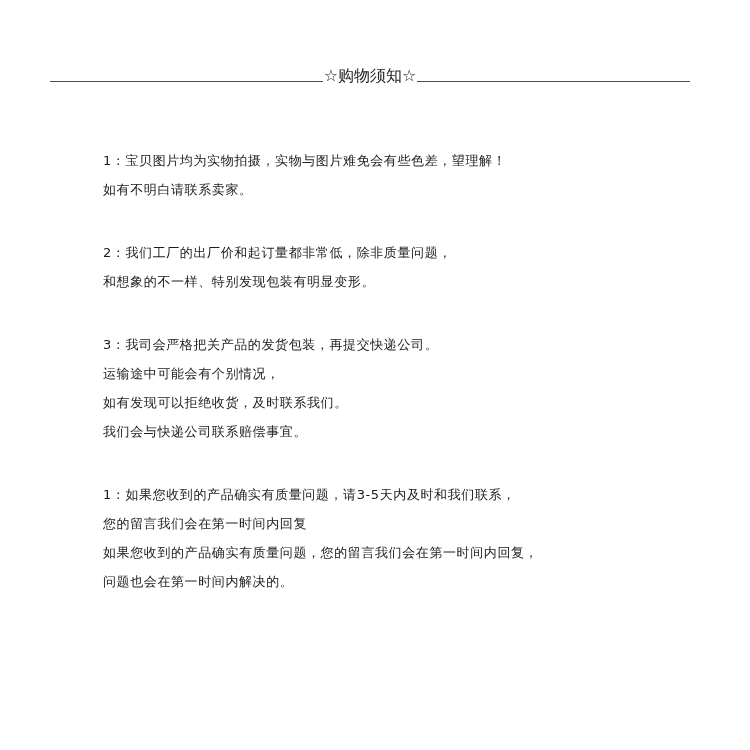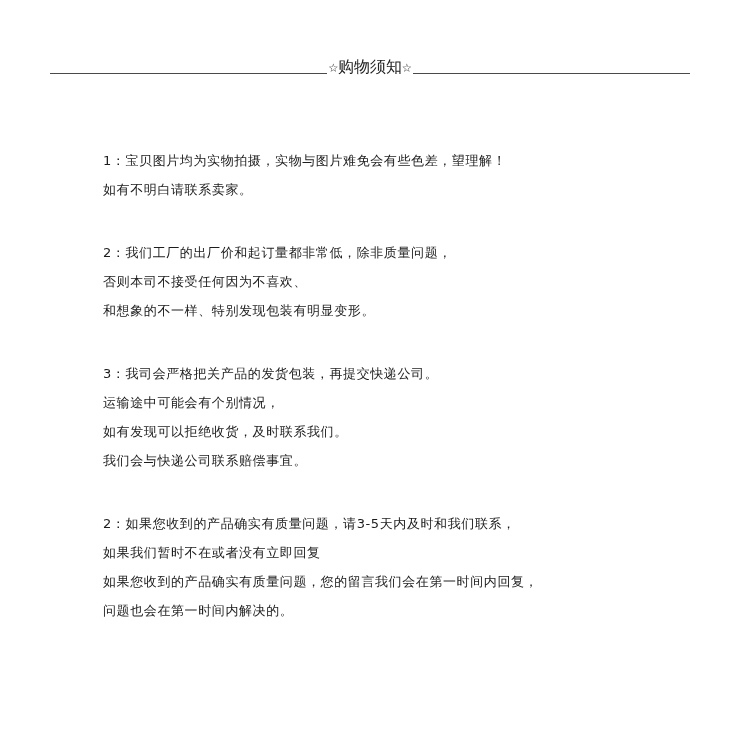--- a/index.html
+++ b/index.html
@@ -11,26 +11,25 @@
       width: 750px;
       height: 750px;
       position: relative;
       overflow: hidden;
       font-family: "DejaVu Sans", "Liberation Sans", sans-serif;
       color: #1a1a1a;
     }
     .header-row {
       position: absolute;
       left: 50px;
-      top: 56px;
+      top: 64px;
       width: 640px;
       height: 22px;
       display: flex;
       align-items: flex-end;
-      font-family: Liberation Mono, monospace;
     }
     .rule {
       flex: 1;
       height: 0;
       border-top: 1.5px solid #4a4a4a;
       margin-bottom: 4px;
     }
     .title {
       font-size: 16px;
       line-height: 20px;
@@ -68,28 +67,27 @@
   <div class="rule"></div>
 </div>
 
 <div class="content">
   <div class="section">
     <div class="line">1：宝贝图片均为实物拍摄，实物与图片难免会有些色差，望理解！</div>
     <div class="line">如有不明白请联系卖家。</div>
   </div>
   <div class="section">
     <div class="line">2：我们工厂的出厂价和起订量都非常低，除非质量问题，</div>
-    <div class="line">否则本司不接受任何因为不喜欢、</div>
     <div class="line">和想象的不一样、特别发现包装有明显变形。</div>
   </div>
   <div class="section">
     <div class="line">3：我司会严格把关产品的发货包装，再提交快递公司。</div>
     <div class="line">运输途中可能会有个别情况，</div>
     <div class="line">如有发现可以拒绝收货，及时联系我们。</div>
     <div class="line">我们会与快递公司联系赔偿事宜。</div>
   </div>
   <div class="section">
-    <div class="line">2：如果您收到的产品确实有质量问题，请3-5天内及时和我们联系，</div>
-    <div class="line">如果我们暂时不在或者没有立即回复</div>
+    <div class="line">1：如果您收到的产品确实有质量问题，请3-5天内及时和我们联系，</div>
+    <div class="line">您的留言我们会在第一时间内回复</div>
     <div class="line">如果您收到的产品确实有质量问题，您的留言我们会在第一时间内回复，</div>
     <div class="line">问题也会在第一时间内解决的。</div>
   </div>
 </div>
 
 </body></html>

